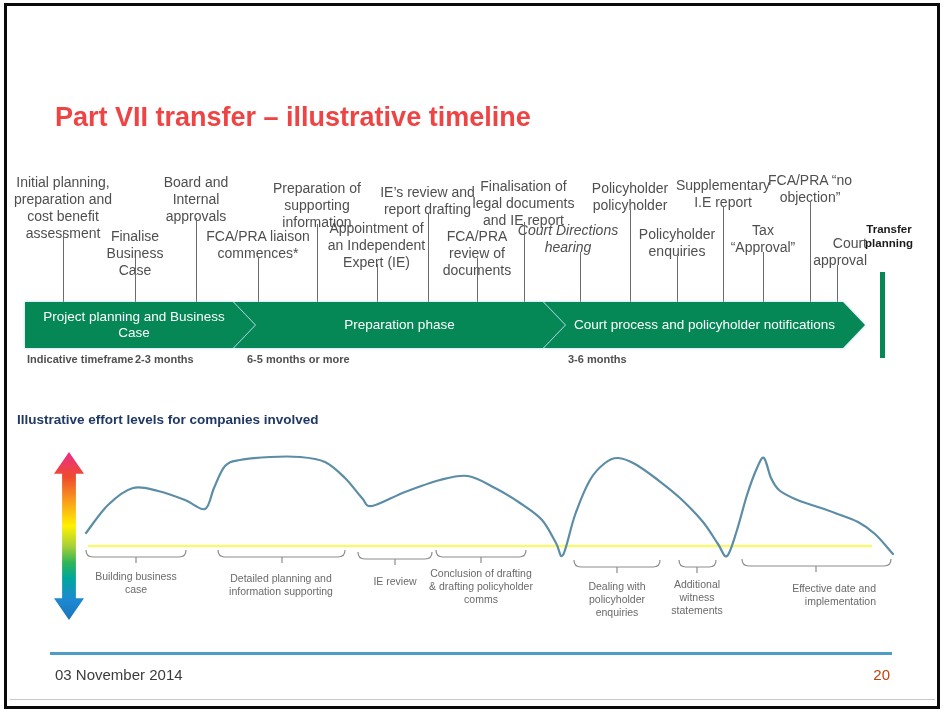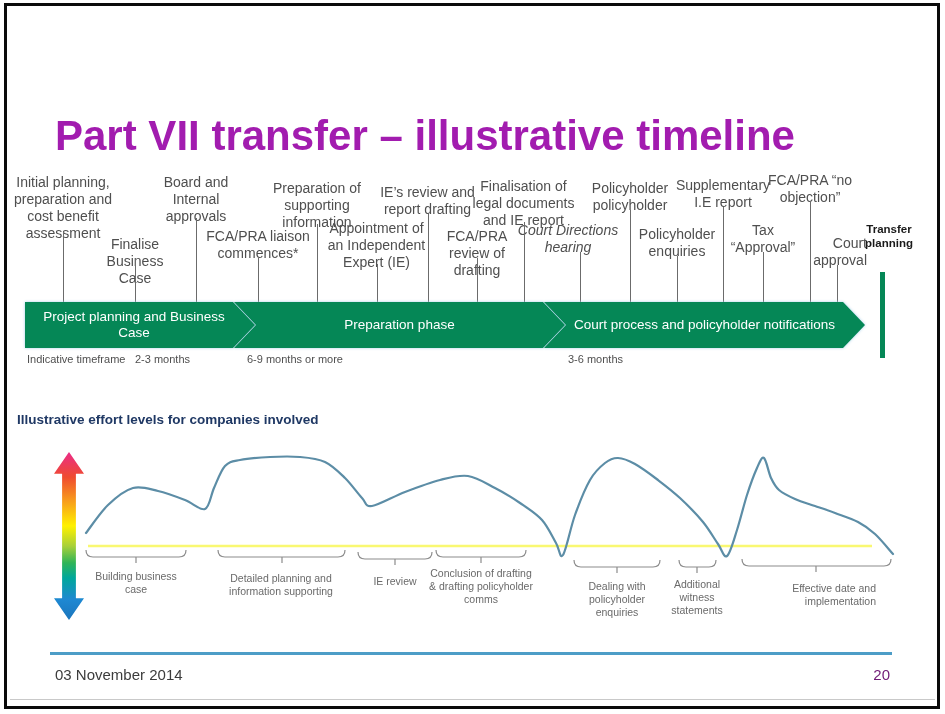--- a/index.html
+++ b/index.html
@@ -4,70 +4,70 @@
 <style>
   html,body{margin:0;padding:0;}
   body{
     width:945px;height:714px;position:relative;background:#fff;overflow:hidden;
     font-family:"Liberation Sans", sans-serif;
   }
   .frame{position:absolute;inset:3px 5px 5px 4px;border:3px solid #0a0a0a;pointer-events:none;}
   .bottom-hairline{position:absolute;left:10px;right:10px;top:699px;height:1px;background:#c9c9c9;}
   .title{
     position:absolute;left:55px;top:84px;width:820px;
-    font-size:42px;font-weight:bold;color:#a21caf;letter-spacing:0px;
+    font-size:27px;font-weight:bold;color:#ef4444;letter-spacing:0px;
   }
   .ms{
     position:absolute;font-size:14px;line-height:1.22;color:#4f4f4f;text-align:center;
   }
   .ms.bold{font-weight:bold;color:#1a1a1a;font-size:11.5px;}
   .tick{position:absolute;width:1px;background:#6b6b6b;}
   .arrows{position:absolute;left:0;top:0;filter:drop-shadow(0 0 1.5px #a5cfe8);}
   .arrow{
     position:absolute;top:302px;height:46px;background:#058756;color:#fff;
     display:flex;align-items:center;justify-content:center;text-align:center;
     font-size:13.5px;line-height:1.22;
   }
   .arrow.a1{clip-path:polygon(0 0,calc(100% - 22px) 0,100% 50%,calc(100% - 22px) 100%,0 100%);}
   .arrow.a23{clip-path:polygon(0 0,calc(100% - 22px) 0,100% 50%,calc(100% - 22px) 100%,0 100%,22px 50%);}
   .arrow .txt{padding:0 24px 0 12px;}
   .arrow.a23 .txt{padding:0 26px;}
-  .dur{position:absolute;top:353px;font-size:11px;color:#4f4f4f;white-space:nowrap;}
+  .dur{position:absolute;top:353px;font-size:11px;color:#4f4f4f;white-space:nowrap;font-weight:bold;}
   .fxbar{position:absolute;left:880px;top:272px;width:5px;height:86px;background:#058756;}
   .effort-heading{
     position:absolute;left:17px;top:412px;font-size:13.5px;font-weight:bold;color:#1f3864;
   }
   .rainbow{
     position:absolute;left:54px;top:452px;width:30px;height:168px;
     background:linear-gradient(180deg,#eb2d88 0%,#ef4b2f 15%,#f89c1c 29%,#fff100 44%,#a8d038 56%,#2fb457 66%,#00a79b 75%,#1e88d2 88%,#1b75bc 100%);
     clip-path:polygon(50% 0,100% 13%,73% 13%,73% 87%,100% 87%,50% 100%,0 87%,27% 87%,27% 13%,0 13%);
   }
   .chart-svg{position:absolute;left:0;top:448px;pointer-events:none;}
   .seg{
     position:absolute;font-size:10.5px;line-height:1.25;color:#6a6a6a;text-align:center;
   }
   .footer-line{position:absolute;left:50px;top:652px;width:842px;height:3px;background:#4d9dc7;}
   .footer-date{position:absolute;left:55px;top:666px;font-size:15px;color:#3c3c3c;}
-  .footer-page{position:absolute;left:850px;top:666px;width:40px;text-align:right;font-size:15px;color:#701a75;}
+  .footer-page{position:absolute;left:850px;top:666px;width:40px;text-align:right;font-size:15px;color:#c2410c;}
 </style>
 </head>
 <body>
 
 <div class="frame"></div>
 
 <h1 class="title">Part VII transfer – illustrative timeline</h1>
 
 <div class="ms" style="left:8px;top:174px;width:110px;">Initial planning, preparation and cost benefit assessment</div>
-<div class="ms" style="left:89px;top:228px;width:92px;margin-top:8px;">Finalise Business Case</div>
+<div class="ms" style="left:89px;top:228px;width:92px;">Finalise Business Case</div>
 <div class="ms" style="left:160px;top:174px;width:72px;">Board and Internal approvals</div>
 <div class="ms" style="left:203px;top:228px;width:110px;">FCA/PRA liaison commences*</div>
 <div class="ms" style="left:272px;top:180px;width:90px;">Preparation of supporting information</div>
 <div class="ms" style="left:324px;top:220px;width:105px;">Appointment of an Independent Expert (IE)</div>
 <div class="ms" style="left:370px;top:184px;width:115px;">IE’s review and report drafting</div>
-<div class="ms" style="left:427px;top:228px;width:100px;">FCA/PRA review of drafting</div>
+<div class="ms" style="left:427px;top:228px;width:100px;">FCA/PRA review of documents</div>
 <div class="ms" style="left:466px;top:178px;width:115px;">Finalisation of legal documents and IE report</div>
 <div class="ms" style="left:513px;top:222px;width:110px;font-style:italic;">Court Directions hearing</div>
 <div class="ms" style="left:590px;top:180px;width:80px;">Policyholder policyholder</div>
 <div class="ms" style="left:637px;top:226px;width:80px;">Policyholder enquiries</div>
 <div class="ms" style="left:673px;top:177px;width:100px;">Supplementary I.E report</div>
 <div class="ms" style="left:728px;top:222px;width:70px;">Tax “Approval”</div>
 <div class="ms" style="left:765px;top:172px;width:90px;text-align:center;">FCA/PRA “no objection”</div>
 <div class="ms" style="left:807px;top:235px;width:60px;text-align:right;">Court approval</div>
 <div class="ms bold" style="left:857px;top:222px;width:64px;">Transfer planning</div>
 
@@ -97,21 +97,21 @@
     </div>
   <div class="arrow a23" style="left:544px;width:321px;">
       <span class="txt">Court process and policyholder notifications</span>
     </div>
 </div>
 
 <div class="fxbar"></div>
 
 <div class="dur" style="left:27px;">Indicative timeframe</div>
 <div class="dur" style="left:135px;">2-3 months</div>
-<div class="dur" style="left:247px;">6-9 months or more</div>
+<div class="dur" style="left:247px;">6-5 months or more</div>
 <div class="dur" style="left:568px;">3-6 months</div>
 
 <div class="effort-heading">Illustrative effort levels for companies involved</div>
 <div class="rainbow"></div>
 
 <svg class="chart-svg" width="945" height="135" viewBox="0 0 945 135">
   <line x1="88" y1="98" x2="872" y2="98" stroke="#f9f871" stroke-width="2.5"></line>
   <path d="M 86 85 C 89.7 80.3, 100.2 64.5, 108 57 C 115.8 49.5, 124.7 42.3, 133 40 C 141.3 37.7, 149.3 41.0, 158 43 C 166.7 45.0, 177.2 49.0, 185 52 C 192.8 55.0, 200.2 63.0, 205 61 C 209.8 59.0, 210.7 47.2, 214 40 C 217.3 32.8, 220.7 22.7, 225 18 C 229.3 13.3, 232.5 13.5, 240 12 C 247.5 10.5, 260.0 9.5, 270 9 C 280.0 8.5, 290.8 8.2, 300 9 C 309.2 9.8, 317.5 10.5, 325 14 C 332.5 17.5, 338.8 24.0, 345 30 C 351.2 36.0, 357.5 45.3, 362 50 C 366.5 54.7, 364.8 59.0, 372 58 C 379.2 57.0, 393.7 48.3, 405 44 C 416.3 39.7, 429.5 34.7, 440 32 C 450.5 29.3, 458.8 26.7, 468 28 C 477.2 29.3, 486.3 35.5, 495 40 C 503.7 44.5, 512.2 49.7, 520 55 C 527.8 60.3, 536.0 65.3, 542 72 C 548.0 78.7, 552.5 89.2, 556 95 C 559.5 100.8, 559.8 111.7, 563 107 C 566.2 102.3, 570.5 79.5, 575 67 C 579.5 54.5, 585.0 40.7, 590 32 C 595.0 23.3, 600.3 18.7, 605 15 C 609.7 11.3, 613.0 9.8, 618 10 C 623.0 10.2, 628.3 12.3, 635 16 C 641.7 19.7, 650.5 26.3, 658 32 C 665.5 37.7, 672.5 43.0, 680 50 C 687.5 57.0, 696.7 66.3, 703 74 C 709.3 81.7, 714.0 90.3, 718 96 C 722.0 101.7, 723.8 110.3, 727 108 C 730.2 105.7, 733.7 92.2, 737 82 C 740.3 71.8, 743.7 57.3, 747 47 C 750.3 36.7, 754.2 26.2, 757 20 C 759.8 13.8, 761.7 8.3, 764 10 C 766.3 11.7, 768.5 24.7, 771 30 C 773.5 35.3, 775.0 38.5, 779 42 C 783.0 45.5, 789.0 48.3, 795 51 C 801.0 53.7, 808.3 55.7, 815 58 C 821.7 60.3, 827.8 62.3, 835 65 C 842.2 67.7, 851.3 70.5, 858 74 C 864.7 77.5, 869.2 80.7, 875 86 C 880.8 91.3, 890.0 102.7, 893 106" fill="none" stroke="#5c8da6" stroke-width="2.2" stroke-linecap="round"></path>
   <g stroke="#8c8c8c" stroke-width="1.2" fill="none">
     <path d="M 86 102 Q 86 109 93 109 L 179 109 Q 186 109 186 102 M 136 109 L 136 115"></path>

